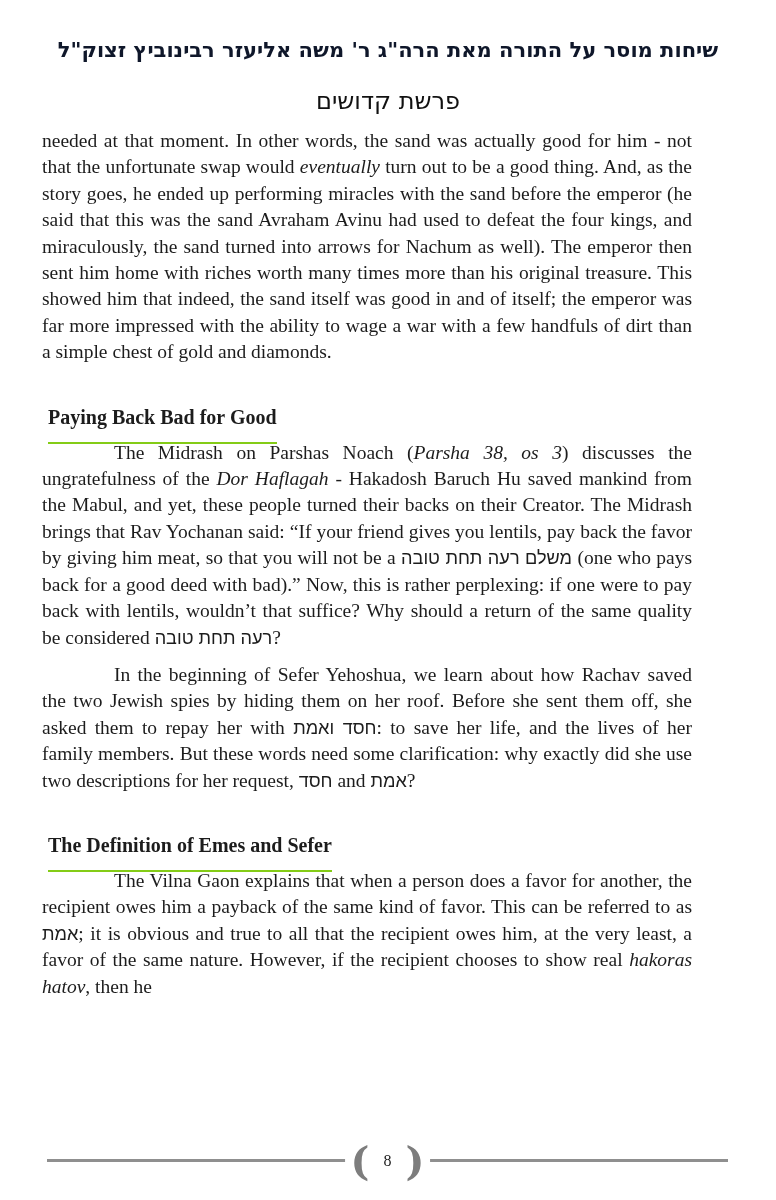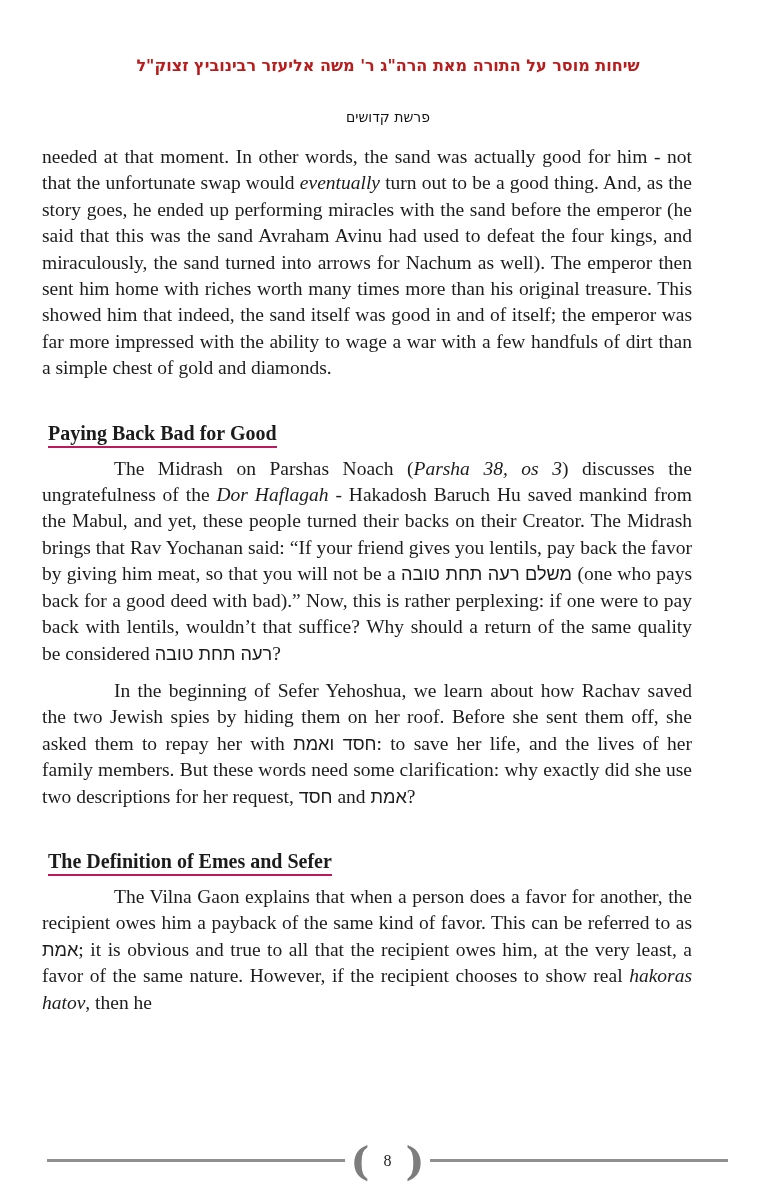--- a/index.html
+++ b/index.html
@@ -15,30 +15,29 @@
     overflow: hidden;
     font-family: "Liberation Serif", "DejaVu Serif", serif;
     color: #1c1c1c;
   }
   .doc-header {
     padding-top: 36px;
     text-align: center;
   }
   .header-title {
     font-family: "DejaVu Serif", "DejaVu Sans", serif;
-    font-size: 16px;
+    font-size: 21px;
     font-weight: bold;
     line-height: 28px;
     direction: rtl;
-    color: #b91c1c;
-    margin-top: 16px;
+    color: #0f172a;
   }
   .header-parsha {
     font-family: "DejaVu Serif", "DejaVu Sans", serif;
-    font-size: 14px;
+    font-size: 24px;
     line-height: 24px;
     margin-top: 25px;
     direction: rtl;
     color: #111111;
   }
   .doc-body {
     margin: 15px 63px 0 42px;
     width: 650px;
     font-size: 19.5px;
     line-height: 26.4px;
@@ -52,22 +51,22 @@
   }
   .section-heading {
     font-size: 20px;
     font-weight: bold;
     margin: 38px 0 10px 0;
     padding-left: 6px;
     text-align: left;
     line-height: 26px;
   }
   .section-heading .underlined {
-    border-bottom: 2px solid #be185d;
-    padding-bottom: 2px;
+    border-bottom: 2px solid #84cc16;
+    padding-bottom: 14px;
   }
   .seg-italic {
     font-style: italic;
   }
   .seg-hebrew {
     font-family: Liberation Sans, sans-serif;
     font-size: 0.93em;
     unicode-bidi: embed;
   }
   .page-footer {

